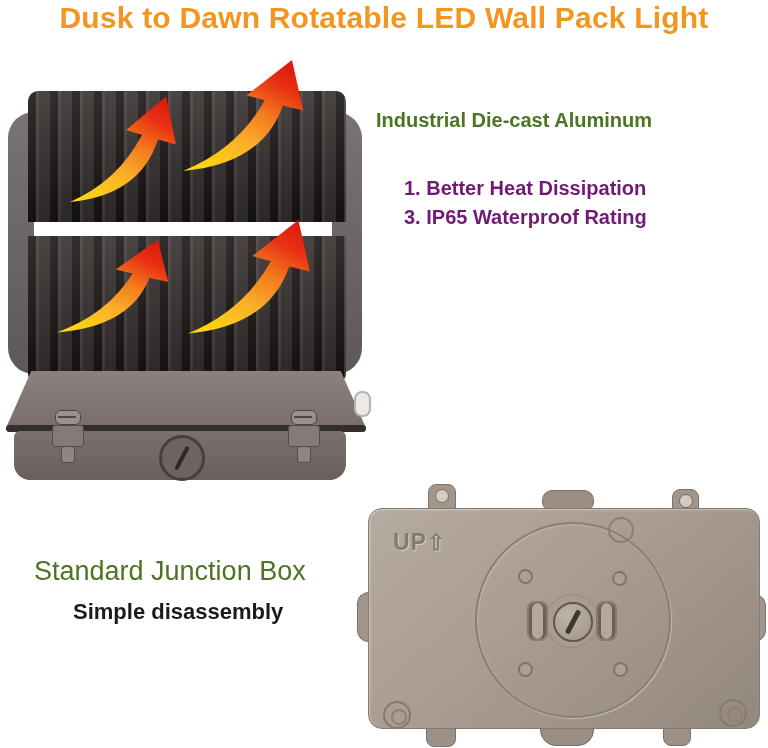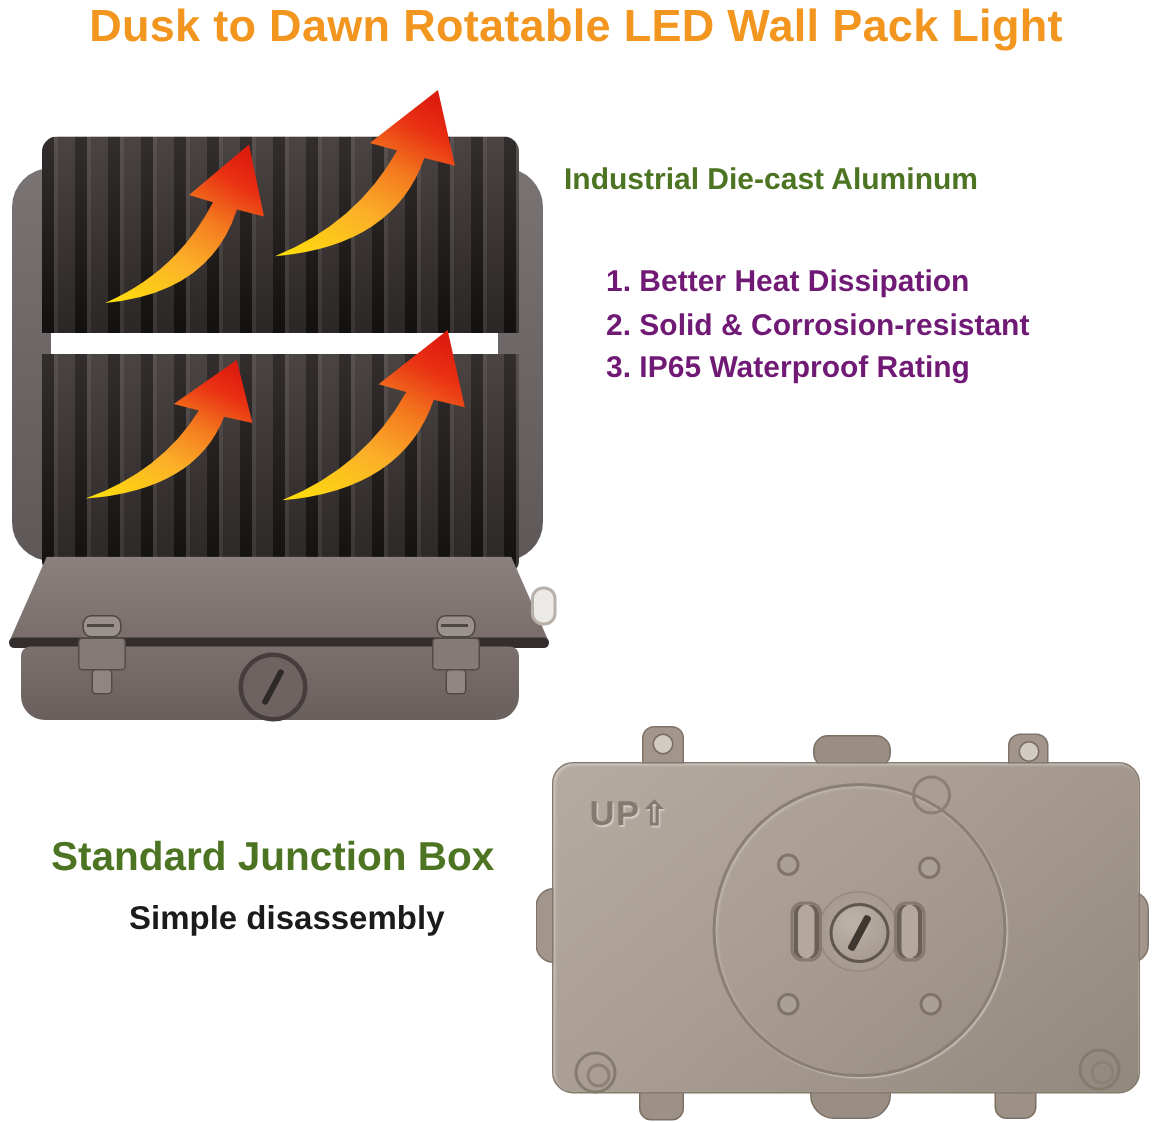--- a/index.html
+++ b/index.html
@@ -8,23 +8,23 @@
   .layer{position:absolute;left:0;top:0;width:0;height:0;overflow:visible;}
   .abs{position:absolute;text-align:right;}
 
   
   .title{position:absolute;left:0;top:1px;width:768px;text-align:center;
          font-size:30px;font-weight:bold;color:#F2961F;letter-spacing:.2px;white-space:nowrap;}
   .alum-heading{position:absolute;left:376px;top:109px;font-size:20px;font-weight:bold;
          color:#4D7422;white-space:nowrap;}
   .alum-features{position:absolute;left:404px;top:174px;font-size:20px;font-weight:bold;
          color:#701a75;line-height:28.5px;white-space:nowrap;}
-  .jb-heading{position:absolute;left:34px;top:556px;font-size:27px;font-weight:bold;
+  .jb-heading{position:absolute;left:34px;top:556px;font-size:27px;font-weight:normal;
          color:#4D7422;white-space:nowrap;}
-  .jb-features{position:absolute;left:86px;top:597px;font-size:22px;font-weight:bold;
+  .jb-features{position:absolute;left:73px;top:597px;font-size:22px;font-weight:bold;
          color:#1b1b1b;line-height:29.5px;white-space:nowrap;}
 
   
   .backplate{left:8px;top:112px;width:354px;height:262px;border-radius:26px;
          background:linear-gradient(180deg,#7a7373,#5f5858);}
   .fins{background:
          linear-gradient(180deg,rgba(96,89,87,.35),rgba(0,0,0,.30)),
          repeating-linear-gradient(90deg,#1b1717 0 8px,#544d4b 8px 11px,#3e3837 11px 22px);}
   .fins-top{left:28px;top:91px;width:318px;height:131px;border-radius:10px 10px 0 0;}
   .fins-bottom{left:28px;top:236px;width:318px;height:146px;border-radius:0 0 8px 8px;}
@@ -149,21 +149,20 @@
       <use href="#heatArrow" fill="url(#heatGrad)" transform="translate(183,61.7) scale(1.135,0.84)"></use>
       <use href="#heatArrow" fill="url(#heatGrad)" transform="translate(57,241.4) scale(1.05,0.7)"></use>
       <use href="#heatArrow" fill="url(#heatGrad)" transform="translate(188,221.7) scale(1.15,0.86)"></use>
     </svg>
   </div>
 
   <div class="layer">
     <div class="alum-heading">Industrial Die-cast Aluminum</div>
     <div class="alum-features">
       <div>1. Better Heat Dissipation</div>
-      <div>2. Solid &amp; Corrosion-resistant</div>
       <div>3. IP65 Waterproof Rating</div>
     </div>
   </div>
 
   <div class="layer">
     <div class="jb-heading">Standard Junction Box</div>
     <div class="jb-features">
       <div>Simple disassembly</div>
     </div>
   </div>

